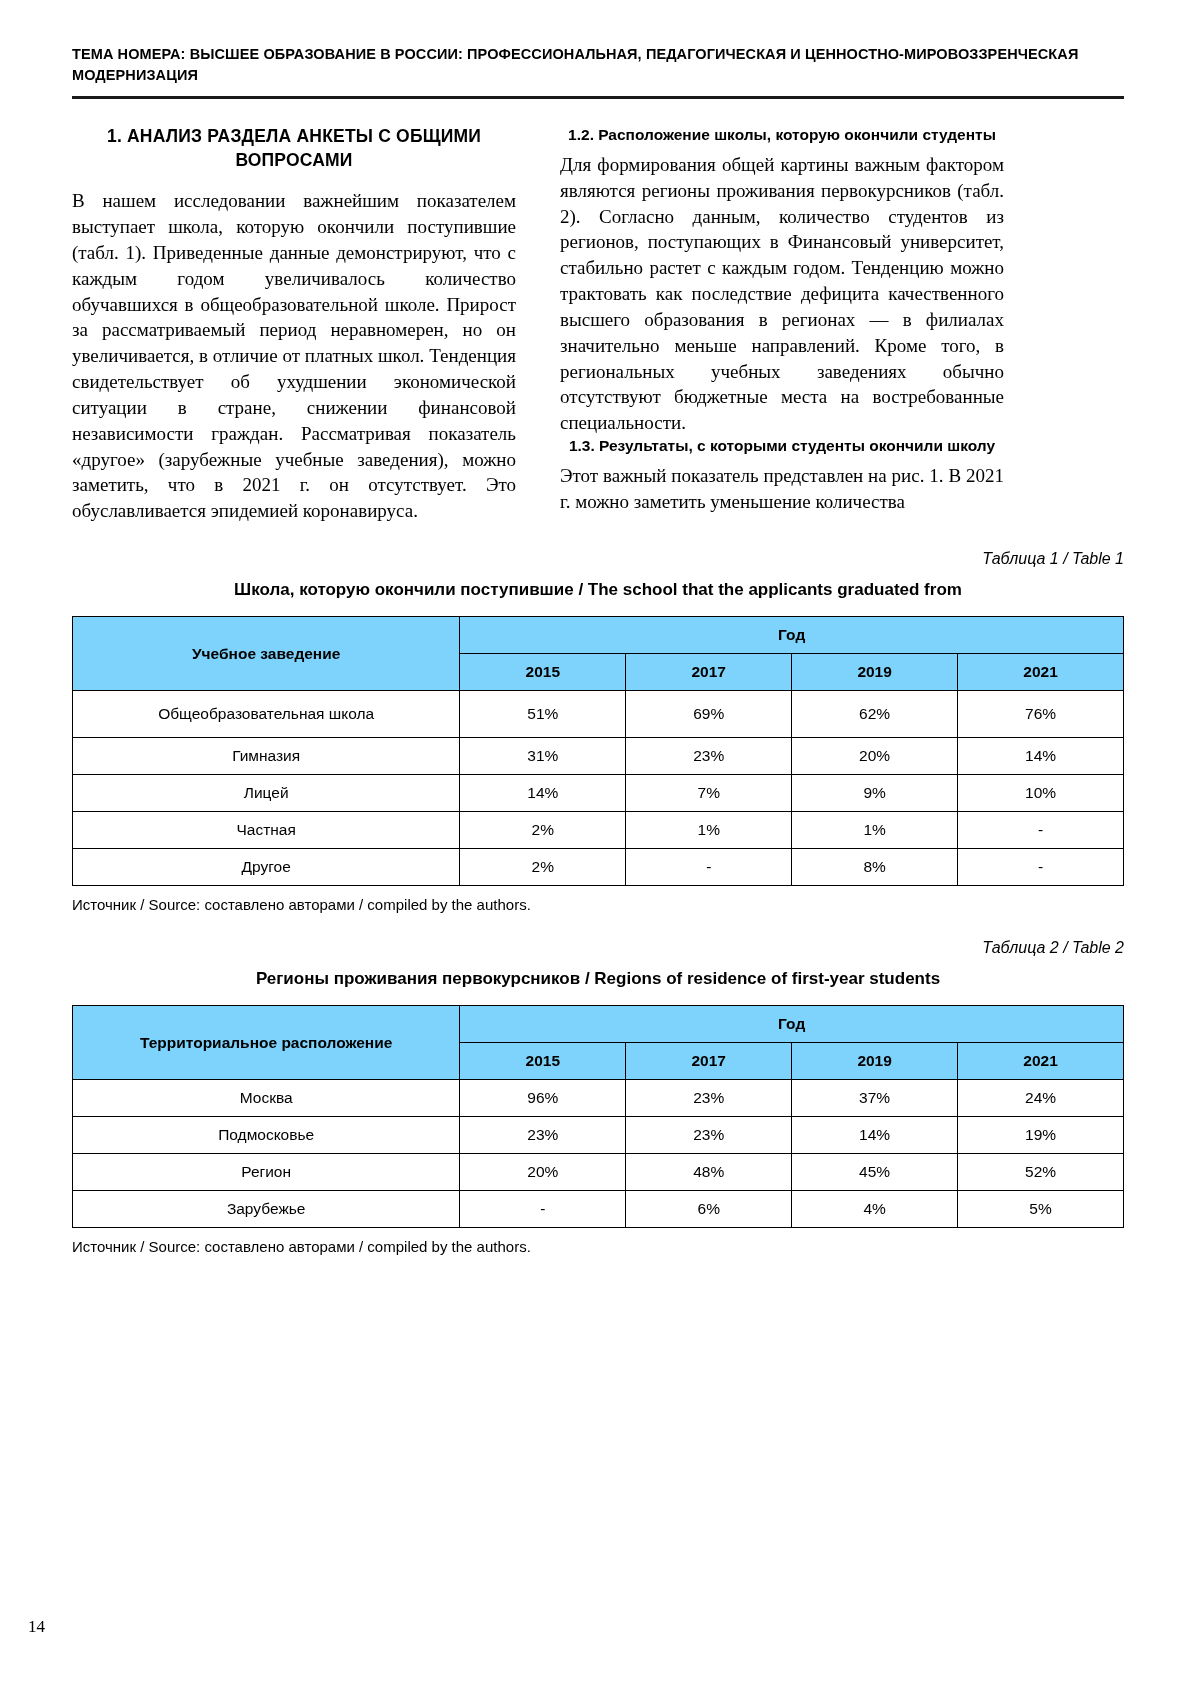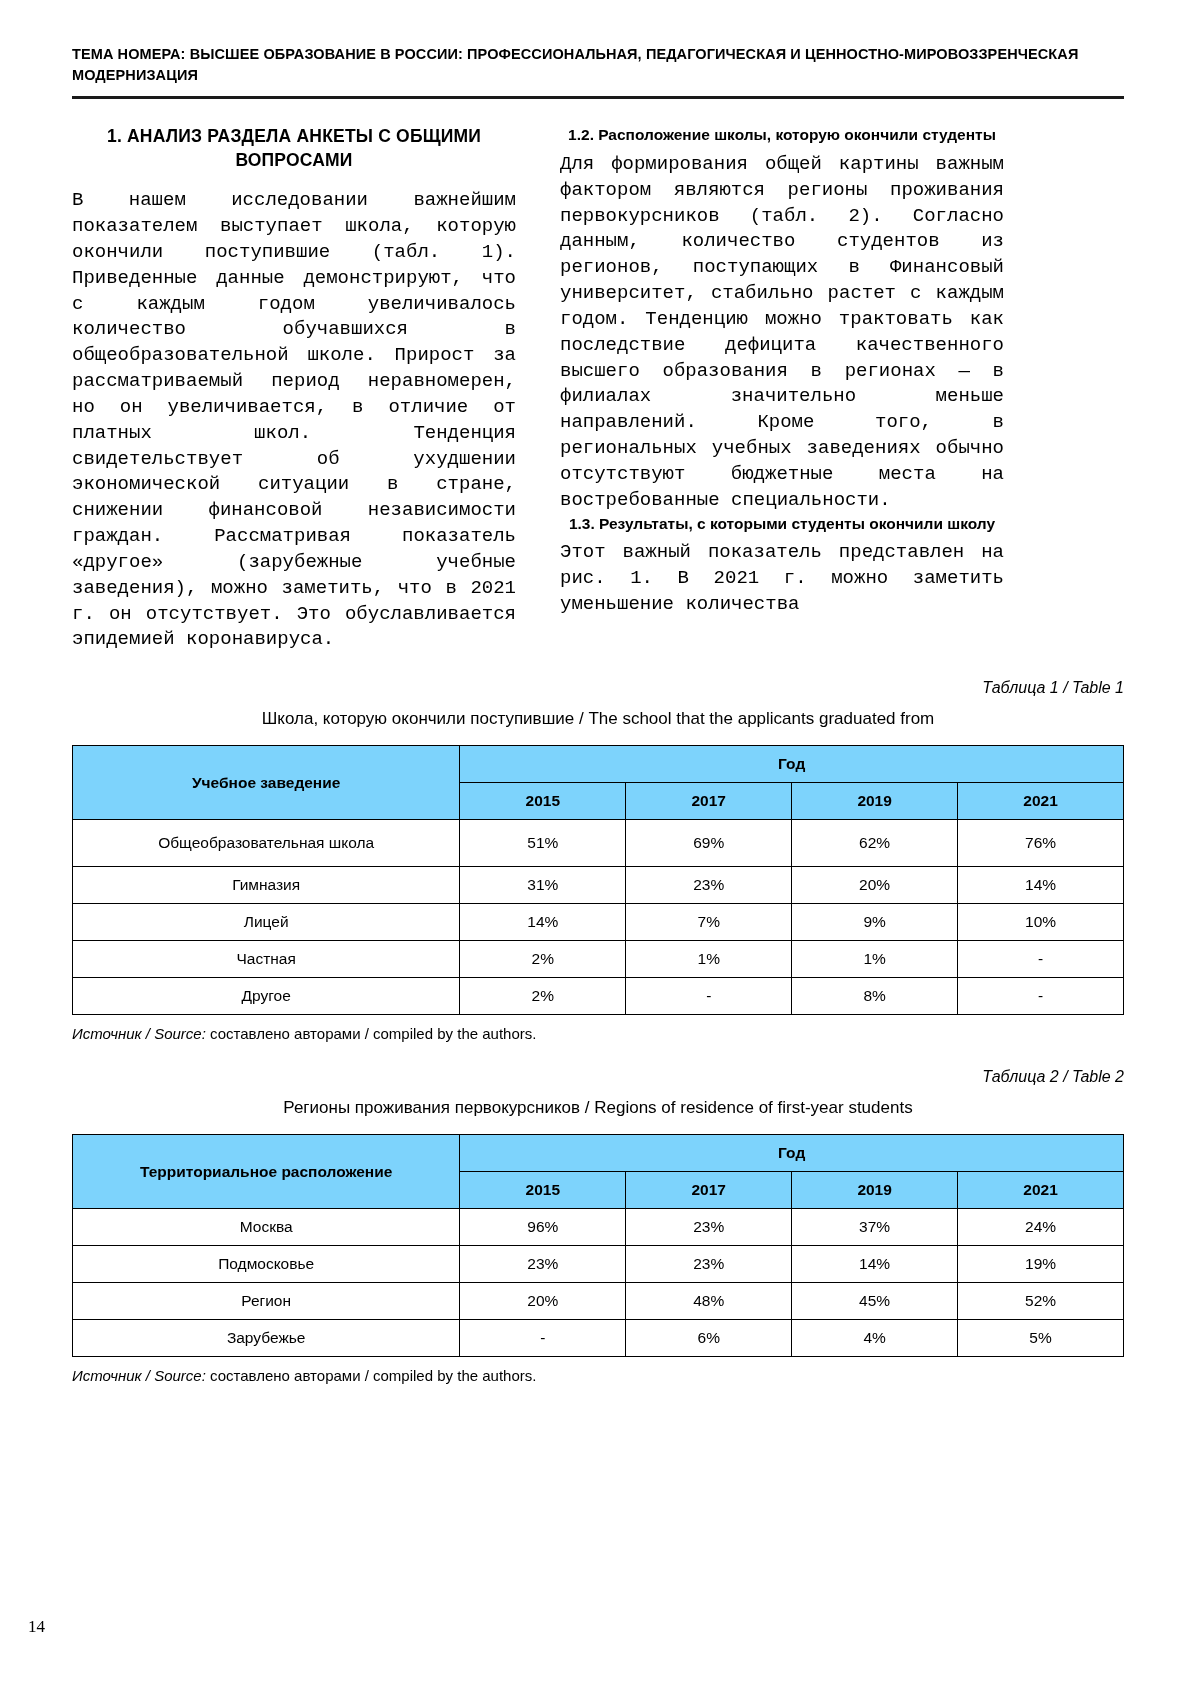--- a/index.html
+++ b/index.html
@@ -61,41 +61,41 @@
     font-weight: bold;
     font-size: 15.5px;
     line-height: 1.35;
     text-align: center;
     margin: 0 0 6px 0;
   }
   h3.sub-title.left-first {
     margin-top: 2px;
   }
   p.body {
-    font-family: Liberation Mono, monospace;
+    font-family: Liberation Serif, serif;
     font-size: 19px;
     line-height: 1.36;
     text-align: justify;
     margin: 0;
     hyphens: manual;
   }
   .gap-before { margin-top: 18px; }
 
   
   .table-block { margin-top: 26px; }
   .table-num {
     font-family: "Liberation Sans", sans-serif;
     font-style: italic;
     font-size: 16px;
     text-align: right;
     margin-bottom: 12px;
   }
   .table-caption {
     font-family: "Liberation Sans", sans-serif;
-    font-weight: normal;
+    font-weight: bold;
     font-size: 17px;
     text-align: center;
     margin-bottom: 16px;
   }
   table.data {
     border-collapse: collapse;
     width: 100%;
     font-family: "Liberation Sans", sans-serif;
     font-size: 15.5px;
     table-layout: fixed;
@@ -116,21 +116,21 @@
   table.data td.rowlabel {
     font-weight: normal;
     padding: 9px 8px;
   }
   table.data tr.tall td { padding-top: 14px; padding-bottom: 14px; }
   .source {
     font-family: "Liberation Sans", sans-serif;
     font-size: 15px;
     margin-top: 10px;
   }
-  .source .it { font-style: italic; }
+  .source .it { }
 
   
   .folio {
     position: absolute;
     bottom: 60px;
     left: 0;
     width: 1200px;
     text-align: left;
     font-family: Liberation Serif, serif;
     font-size: 17px;

